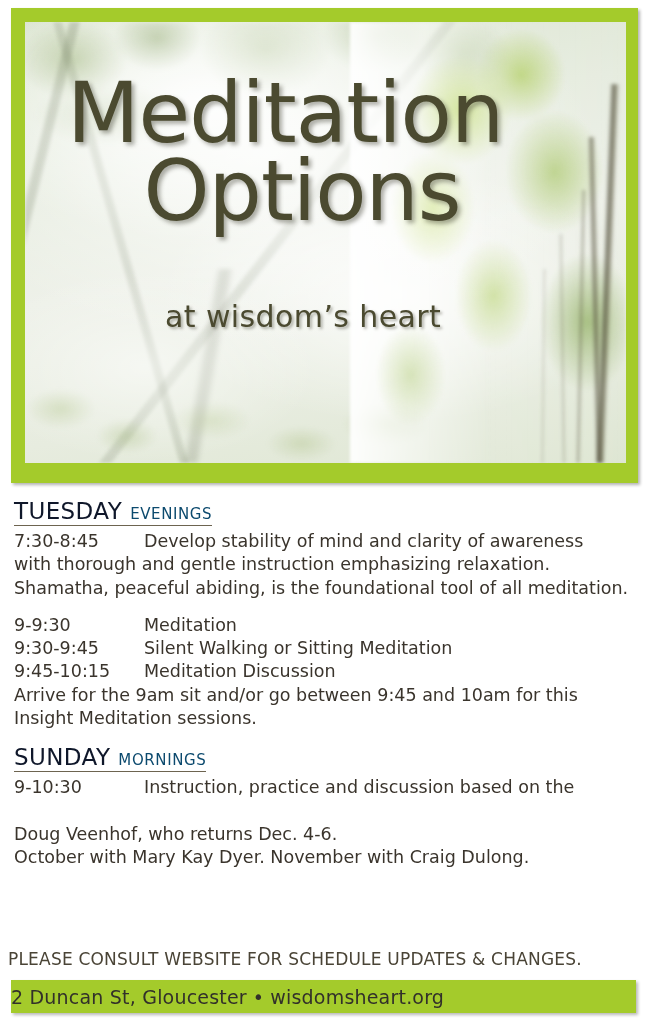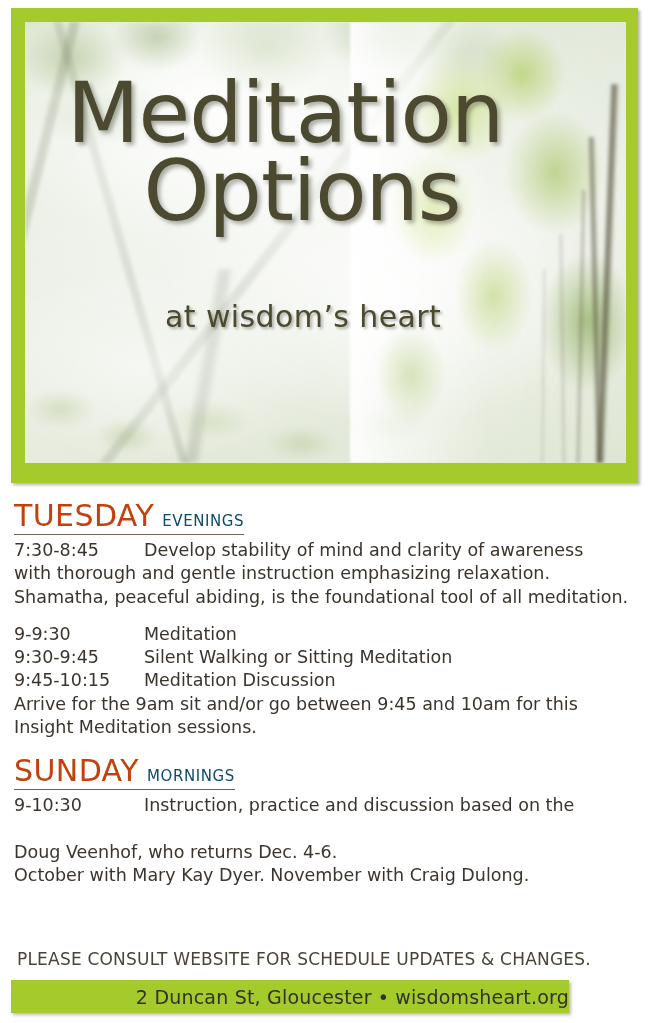--- a/index.html
+++ b/index.html
@@ -165,23 +165,23 @@
   }
   .section { margin-bottom: 14px; }
   .section-head {
     display: inline-block;
     border-bottom: 1px solid #6d6450;
     padding-bottom: 1px;
     margin-bottom: 4px;
     white-space: nowrap;
   }
   .day {
-    font-size: 30px;
+    font-size: 23px;
     letter-spacing: 0.4px;
-    color: #c2410c;
+    color: #0f172a;
   }
   .when {
     font-size: 15px;
     letter-spacing: 0.6px;
     color: #0c4a6e;
     margin-left: 8px;
   }
   .row {
     font-size: 17.5px;
     line-height: 1.33;
@@ -196,39 +196,39 @@
     line-height: 1.33;
   }
   .para-first-indent .time {
     display: inline-block;
     width: 130px;
   }
 
   
   .footer-note {
     position: absolute;
-    left: 17px;
+    left: 8px;
     top: 949px;
     font-family: "DejaVu Sans", sans-serif;
     font-size: 17px;
     letter-spacing: 0.2px;
     color: #4a4436;
     white-space: nowrap;
   }
   .footer-bar {
     position: absolute;
     left: 11px;
     top: 980px;
-    width: 558px;
+    width: 625px;
     height: 33px;
     background: #a4cb2b;
     box-shadow: 2px 2px 3px rgba(0,0,0,0.28);
     display: flex;
     align-items: center;
-    justify-content: flex-end;
+    justify-content: flex-start;
   }
   .footer-bar-text {
     font-family: "DejaVu Sans", sans-serif;
     font-size: 19px;
     color: #32302a;
     letter-spacing: 0.2px;
     white-space: nowrap;
   }
   .bullet-dot { padding: 0 6px; }
 </style>

